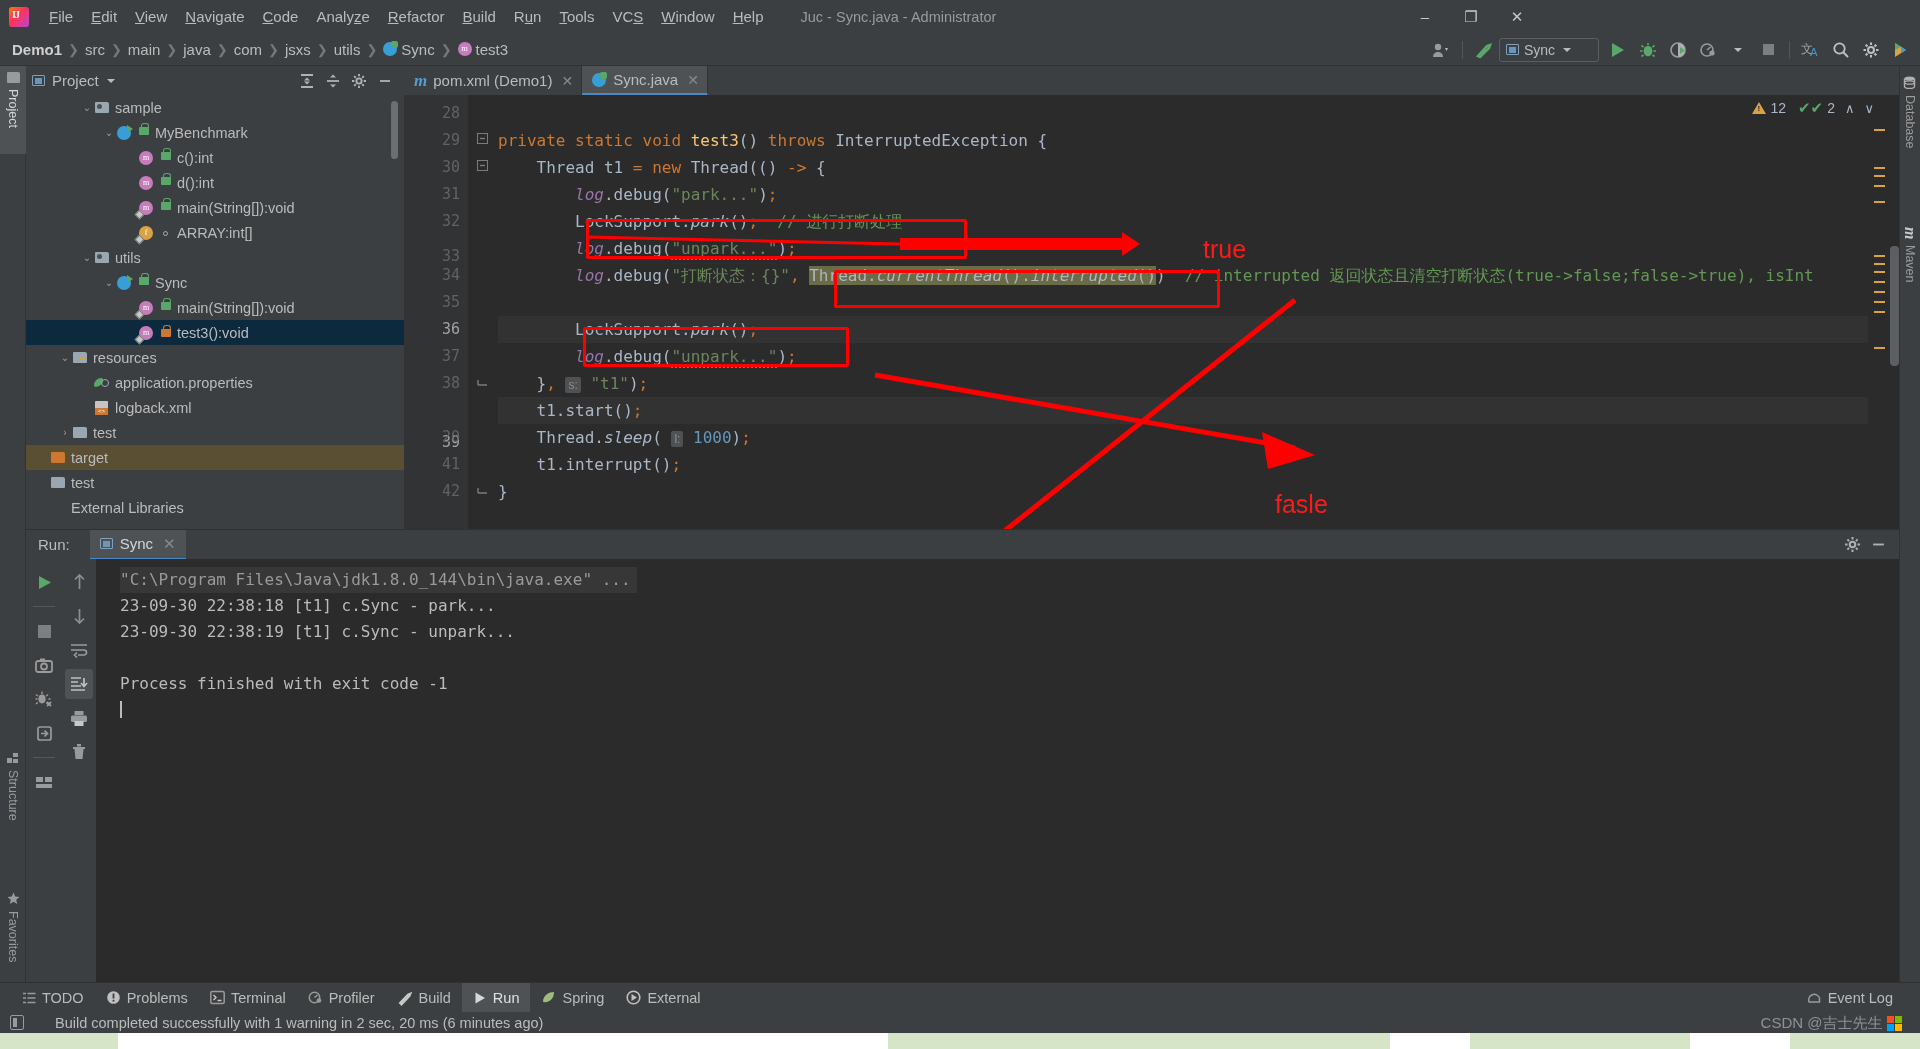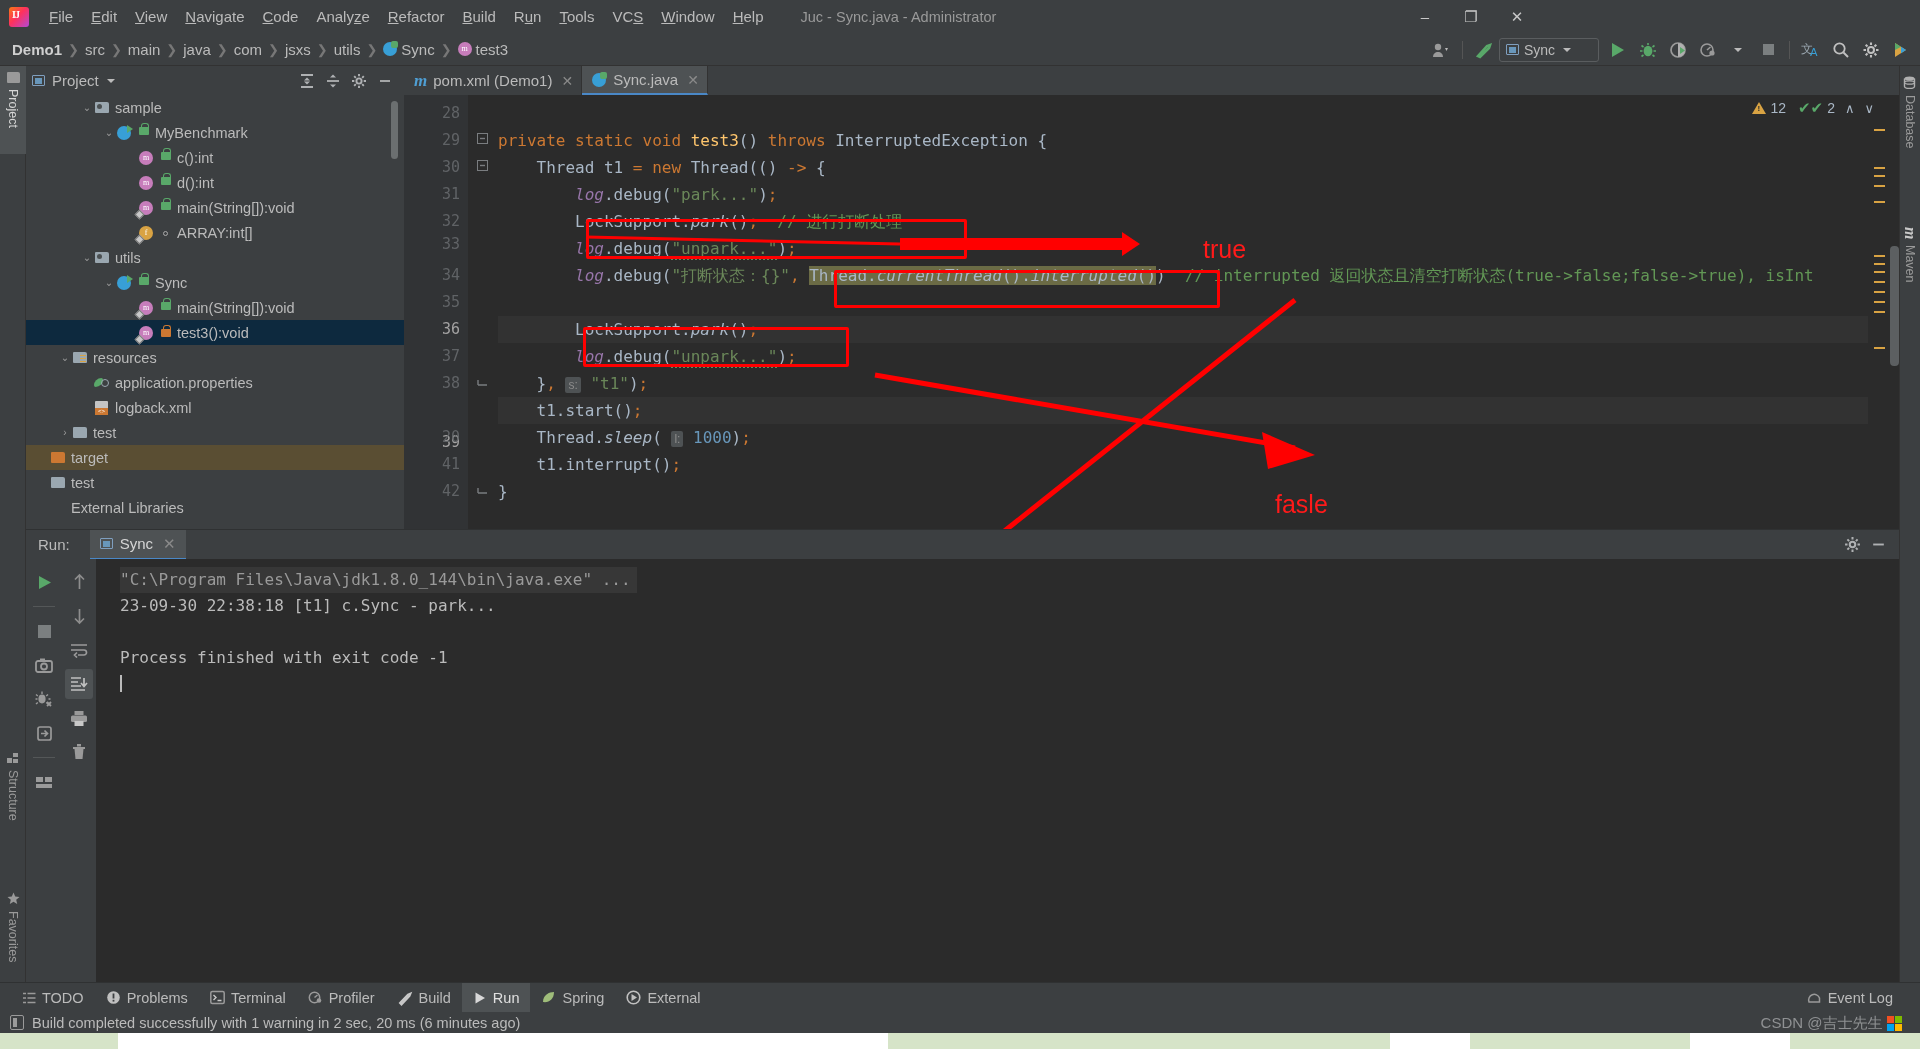--- a/index.html
+++ b/index.html
@@ -160,21 +160,21 @@
   .rtab { position:absolute; right:0; width:21px; writing-mode:vertical-rl; text-orientation:mixed; font-size:12.5px; color:#9a9a9a; padding:6px 0; display:flex; align-items:center; }
   .rtab .vic { margin-bottom:6px; }
 
   
   .bottombar { position:absolute; left:0; bottom:37px; width:1920px; height:30px; background:#3c3f41; border-top:1px solid #2f3132; display:flex; align-items:center; }
   .bb { display:flex; align-items:center; height:30px; padding:0 11px; font-size:14.5px; color:#bbbbbb; }
   .bb.sel { background:#4e5254; color:#e0e0e0; }
   .bb .bic { margin-right:6px; display:flex; align-items:center; }
   .bb-right { margin-left:auto; display:flex; align-items:center; padding-right:16px; }
 
-  .statusbar { position:absolute; left:0; bottom:16px; width:1920px; height:21px; background:#3c3f41; display:flex; align-items:center; font-size:14.5px; color:#bbbbbb; }
+  .statusbar { position:absolute; left:0; bottom:16px; width:1920px; height:21px; background:#3c3f41; display:flex; align-items:center; font-size:14.5px; color:#bbbbbb;gap:23px; }
   .sb-ic { margin:0 8px 0 10px; width:14px;height:15px;border:1.5px solid #9a9a9a;border-radius:2px;position:relative; }
   .sb-ic:after{content:'';position:absolute;left:2px;top:2px;width:4px;height:9px;background:#9a9a9a;}
   .watermark { position:absolute; right:18px; bottom:16px; font-size:15px; color:#8f9193; display:flex; align-items:center; }
   .ms-logo { display:inline-grid; grid-template-columns:7px 7px; grid-template-rows:7px 7px; gap:1.5px; margin-left:4px; }
   .taskbar { position:absolute; left:0; bottom:0; width:1920px; height:16px; background:#d6e4c8; }
   .tb-seg { position:absolute; bottom:0; height:16px; background:#ffffff; }
 </style>
 </head>
 <body>
 
@@ -564,21 +564,21 @@
       <span class="ins-arr">∧</span>
       <span class="ins-arr">∨</span>
     </div>
 
     <div class="gutter">
         <div class="lnum" style="top: 5px;">28</div>
         <div class="lnum" style="top: 32px;">29</div>
         <div class="lnum" style="top: 59px;">30</div>
         <div class="lnum" style="top: 86px;">31</div>
         <div class="lnum" style="top: 113px;">32</div>
-        <div class="lnum" style="top: 136px;">33</div>
+        <div class="lnum" style="top: 148px;">33</div>
         <div class="lnum" style="top: 167px;">34</div>
         <div class="lnum" style="top: 194px;">35</div>
         <div class="lnum cur" style="top: 221px;">36</div>
         <div class="lnum" style="top: 248px;">37</div>
         <div class="lnum" style="top: 275px;">38</div>
         <div class="lnum cur" style="top: 302px; margin-top: 32px;">39</div>
         <div class="lnum" style="top: 329px;">20</div>
         <div class="lnum" style="top: 356px;">41</div>
         <div class="lnum" style="top: 383px;">42</div>
       </div>
@@ -736,20 +736,21 @@
             <rect x="2" y="4" width="12" height="2" fill="#9a9a9a"></rect>
             <rect x="6" y="1" width="4" height="2.5" fill="#9a9a9a"></rect>
             <path d="M3.5 6h9l-1 10h-7z" fill="#9a9a9a"></path>
           </svg>
       </div>
     </div>
 
     <div class="console" id="console">
         <div class="cline"><span class="cline sys">"C:\Program Files\Java\jdk1.8.0_144\bin\java.exe" ...</span></div>
         <div class="cline">23-09-30 22:38:18 [t1] c.Sync - park...</div>
+        <div class="cline">23-09-30 22:38:19 [t1] c.Sync - unpark...</div>
         <div class="cline"></div>
         <div class="cline">Process finished with exit code -1</div>
         <div class="cline"><span class="caretbar"></span></div>
       </div>
   </div>
 
   <div class="rightstrip">
     <div class="rtab" style="top:4px;height:110px;">
       <span class="vic">
         <svg width="13" height="13" viewBox="0 0 13 13">

